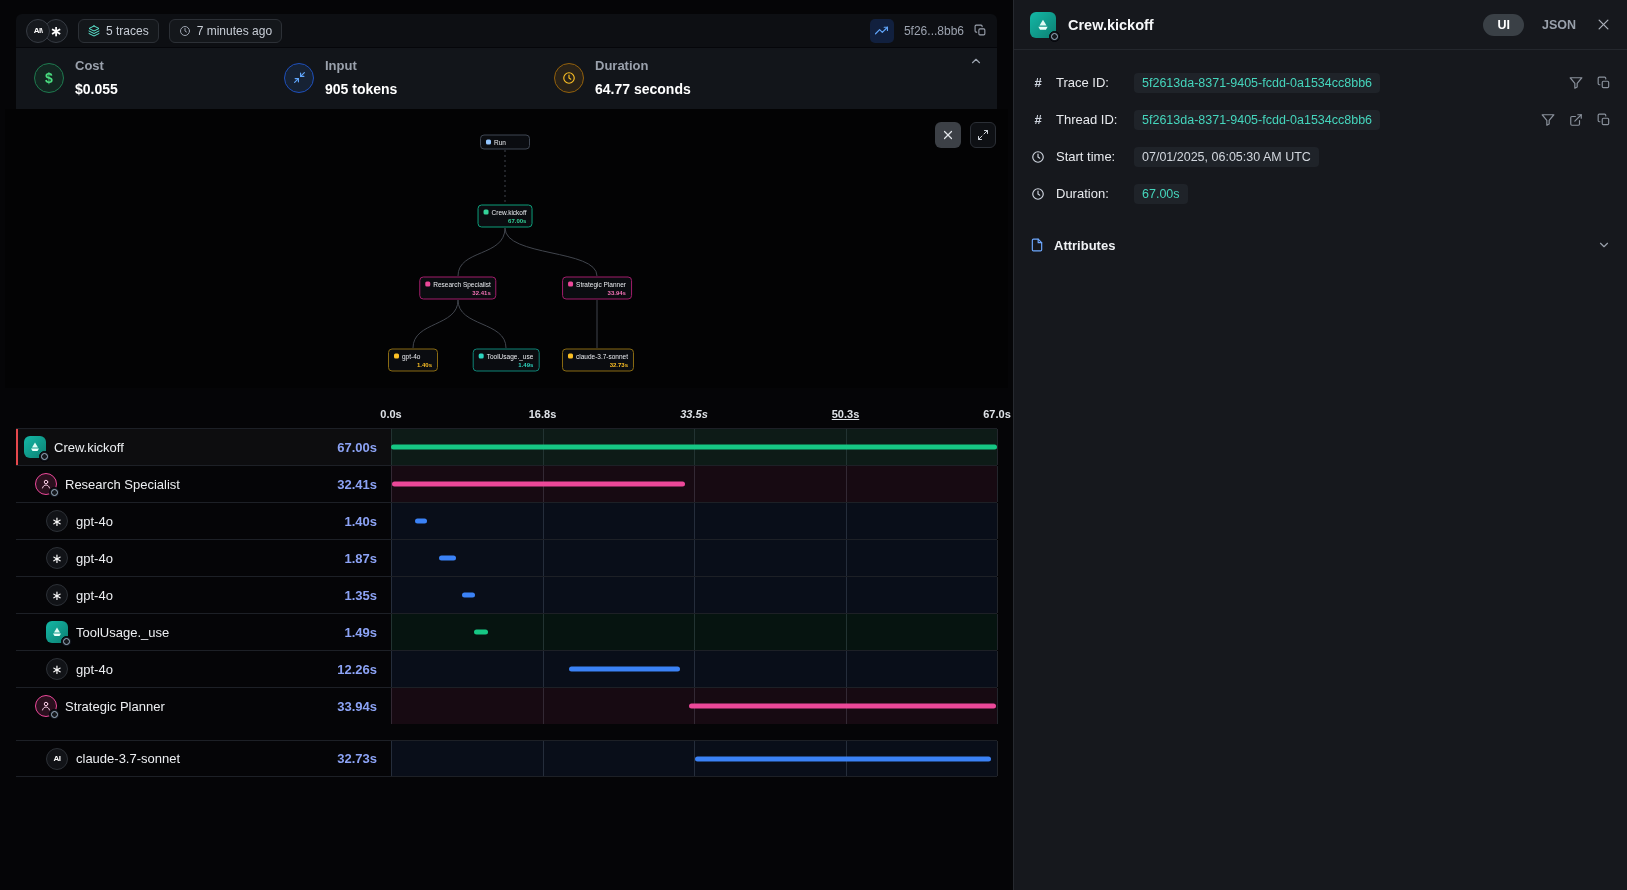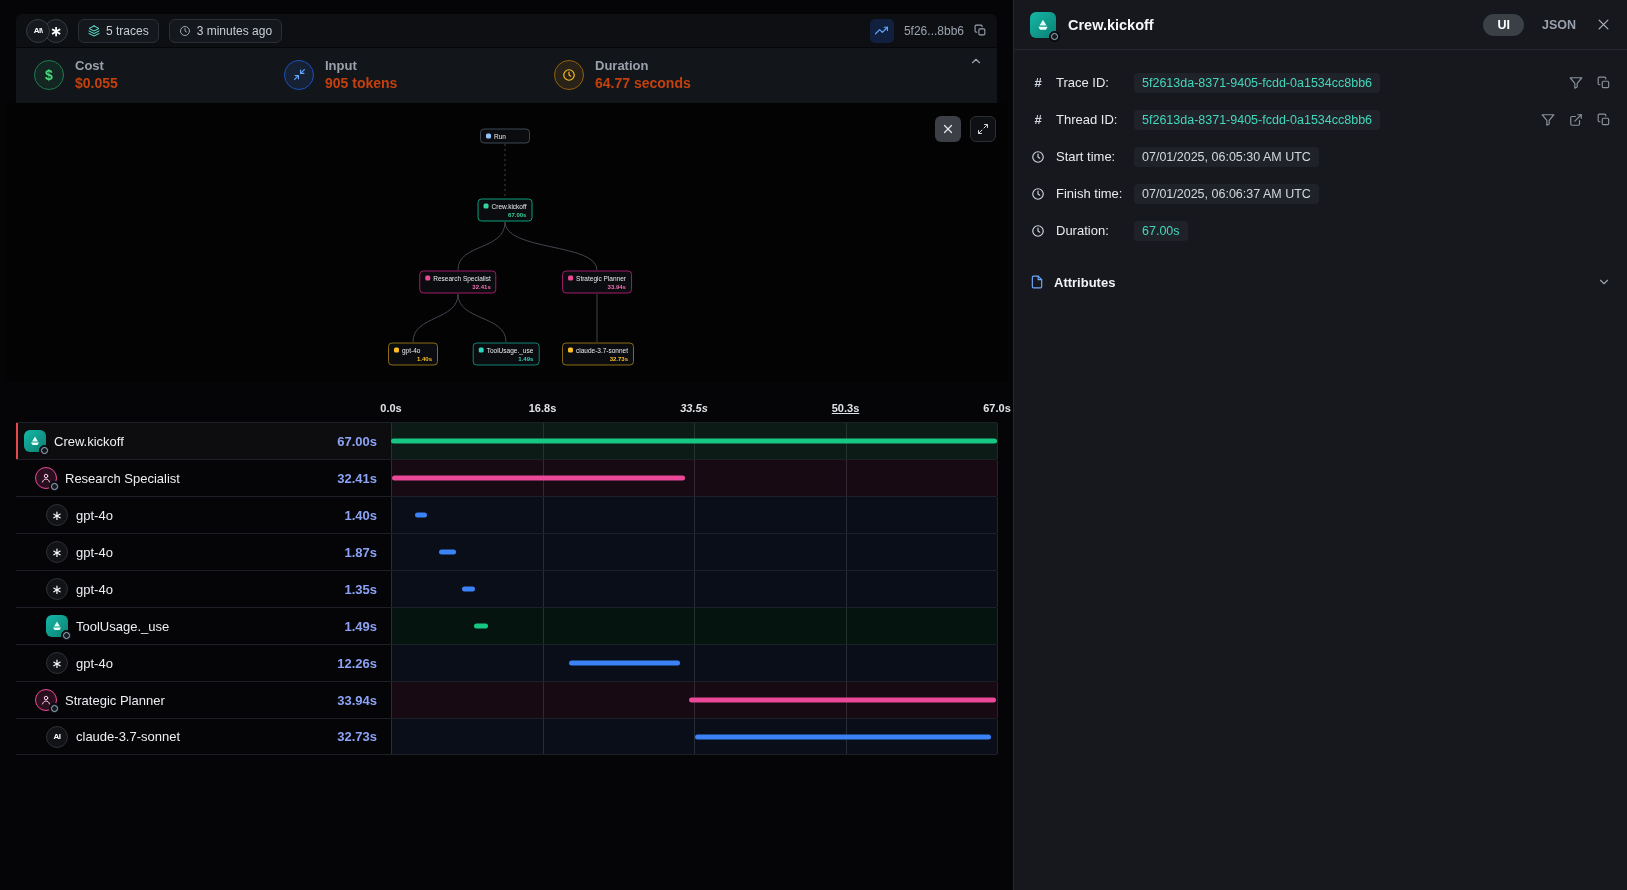--- a/index.html
+++ b/index.html
@@ -26,42 +26,42 @@
   
   .stats-row { background:#12151a; display:flex; align-items:center; padding:10px 18px 12px; position:relative; }
   .stat { display:flex; align-items:center; gap:11px; }
   .stat:nth-child(1){ flex:0 0 250px; } .stat:nth-child(2){ flex:0 0 270px; } .stat:nth-child(3){ flex:0 0 300px; } .stat:nth-child(4){ flex:1; }
   .circ { width:30px; height:30px; border-radius:50%; display:flex; align-items:center; justify-content:center; font-weight:bold; }
   .circ.cost { border:1px solid #1e7a4f; background:rgba(34,197,94,.1); color:#4ade80; font-size:14px; }
   .circ.input { border:1px solid #1e4fbb; background:rgba(59,130,246,.12); color:#60a5fa; }
   .circ.output { border:1px solid #6d28d9; background:rgba(139,92,246,.12); color:#a78bfa; }
   .circ.dur { border:1px solid #92600c; background:rgba(245,158,11,.1); color:#fbbf24; }
   .stat .lbl { font-size:13px; color:#9aa1ac; font-weight:600; }
-  .stat .val { font-size:14px; color:#c2410c; font-weight:700; margin-top:2px; }
+  .stat .val { font-size:14px; color:#ffffff; font-weight:700; margin-top:8px; }
   .collapse-chevron { position:absolute; right:14px; top:6px; color:#9ca3af; cursor:pointer; }
 
   
   .graph-area { position:relative; height:279px; margin:0 5px; background:#030304; }
   .graph-area svg.edges { position:absolute; left:0; top:0; pointer-events:none; }
   .g-node { position:absolute; transform:translate(-50%,-50%); background:#0a0c10; border:1px solid #444a52; border-radius:4px; padding:3px 5px; min-width:50px; cursor:pointer; }
   .g-title { display:flex; align-items:center; gap:3px; }
   .g-dot { width:5px; height:5px; border-radius:1.5px; flex:0 0 auto; }
   .g-label { font-size:6.5px; color:#e8eaee; white-space:nowrap; }
   .g-tag { font-size:6px; text-align:right; margin-top:2px; font-weight:bold; }
   .g-controls { position:absolute; top:13px; right:12px; display:flex; gap:9px; }
   .gc { width:26px; height:26px; border-radius:6px; display:flex; align-items:center; justify-content:center; cursor:pointer; }
   .gc.close { background:#3c4046; color:#e3e6ea; }
   .gc.expand { background:#0e1014; border:1px solid #2b2f36; color:#cfd4db; }
 
   
   .timeline { margin:14px 16px 0 16px; }
   .axis { position:relative; height:26px; margin-left:375px; }
   .ax { position:absolute; top:6px; transform:translateX(-50%); font-size:11px; font-weight:bold; color:#dfe3e8; white-space:nowrap; }
   .t-row { display:flex; height:37px; border-top:1px solid #1d2026; }
-  .t-row:last-child { border-bottom:1px solid #1d2026; }
+  .t-row:last-child { border-bottom:1px solid #1d2026;margin-top:16px; }
   .t-row.sel { background:rgba(255,255,255,.035); box-shadow:inset 2px 0 0 #e5484d; }
   .t-name { flex:0 0 375px; display:flex; align-items:center; gap:8px; padding-right:14px; }
   .rn { font-size:13px; color:#eceef1; white-space:nowrap; }
   .rd { margin-left:auto; font-size:13px; font-weight:600; color:#8ca3f5; }
   .t-track { flex:1; position:relative; }
   .gl { position:absolute; top:0; bottom:0; width:1px; background:#23262c; }
   .tint { position:absolute; inset:0; }
   .bar { position:absolute; top:50%; transform:translateY(-50%); height:5px; border-radius:3px; }
   .ic { position:relative; width:22px; height:22px; border-radius:50%; display:flex; align-items:center; justify-content:center; flex:0 0 auto; }
   .ic-crew { border-radius:6px; background:linear-gradient(135deg,#14b8a6,#0c7f72); }
@@ -113,21 +113,21 @@
               <polyline points="2 12 12 17 22 12"></polyline>
               <polyline points="2 17 12 22 22 17"></polyline>
             </svg>
           <span>5 traces</span>
         </span>
         <span class="pill">
           <svg width="12" height="12" viewBox="0 0 24 24" fill="none" stroke="#9ca3af" stroke-width="2" stroke-linecap="round">
               <circle cx="12" cy="12" r="9"></circle>
               <path d="M12 7v5l3 2"></path>
             </svg>
-          <span>3 minutes ago</span>
+          <span>7 minutes ago</span>
         </span>
         <span class="hdr-right">
           <span class="trend-btn">
             <svg width="13" height="13" viewBox="0 0 24 24" fill="none" stroke="currentColor" stroke-width="2.2" stroke-linecap="round" stroke-linejoin="round">
                 <polyline points="23 6 13.5 15.5 8.5 10.5 1 18"></polyline>
                 <polyline points="17 6 23 6 23 12"></polyline>
               </svg>
           </span>
           <span class="trace-short">5f26...8bb6</span>
           <span class="icon-btn">
@@ -517,31 +517,20 @@
             <span class="f-val v-plain">07/01/2025, 06:05:30 AM UTC</span>
             <span class="f-actions"></span>
           </div>
           <div class="f-row">
             <span class="f-ic">
               <svg width="14" height="14" viewBox="0 0 24 24" fill="none" stroke="currentColor" stroke-width="2" stroke-linecap="round" stroke-linejoin="round">
                 <circle cx="12" cy="12" r="9"></circle>
                 <path d="M12 7v5l3 2"></path>
               </svg>
             </span>
-            <span class="f-label">Finish time:</span>
-            <span class="f-val v-plain">07/01/2025, 06:06:37 AM UTC</span>
-            <span class="f-actions"></span>
-          </div>
-          <div class="f-row">
-            <span class="f-ic">
-              <svg width="14" height="14" viewBox="0 0 24 24" fill="none" stroke="currentColor" stroke-width="2" stroke-linecap="round" stroke-linejoin="round">
-                <circle cx="12" cy="12" r="9"></circle>
-                <path d="M12 7v5l3 2"></path>
-              </svg>
-            </span>
             <span class="f-label">Duration:</span>
             <span class="f-val v-teal">67.00s</span>
             <span class="f-actions"></span>
           </div>
         </div>
       <div class="attr-row">
         <span class="attr-ic">
           <svg width="14" height="14" viewBox="0 0 24 24" fill="none" stroke="currentColor" stroke-width="2" stroke-linecap="round" stroke-linejoin="round">
               <path d="M14 2H6a2 2 0 0 0-2 2v16a2 2 0 0 0 2 2h12a2 2 0 0 0 2-2V8z"></path>
               <polyline points="14 2 14 8 20 8"></polyline>

